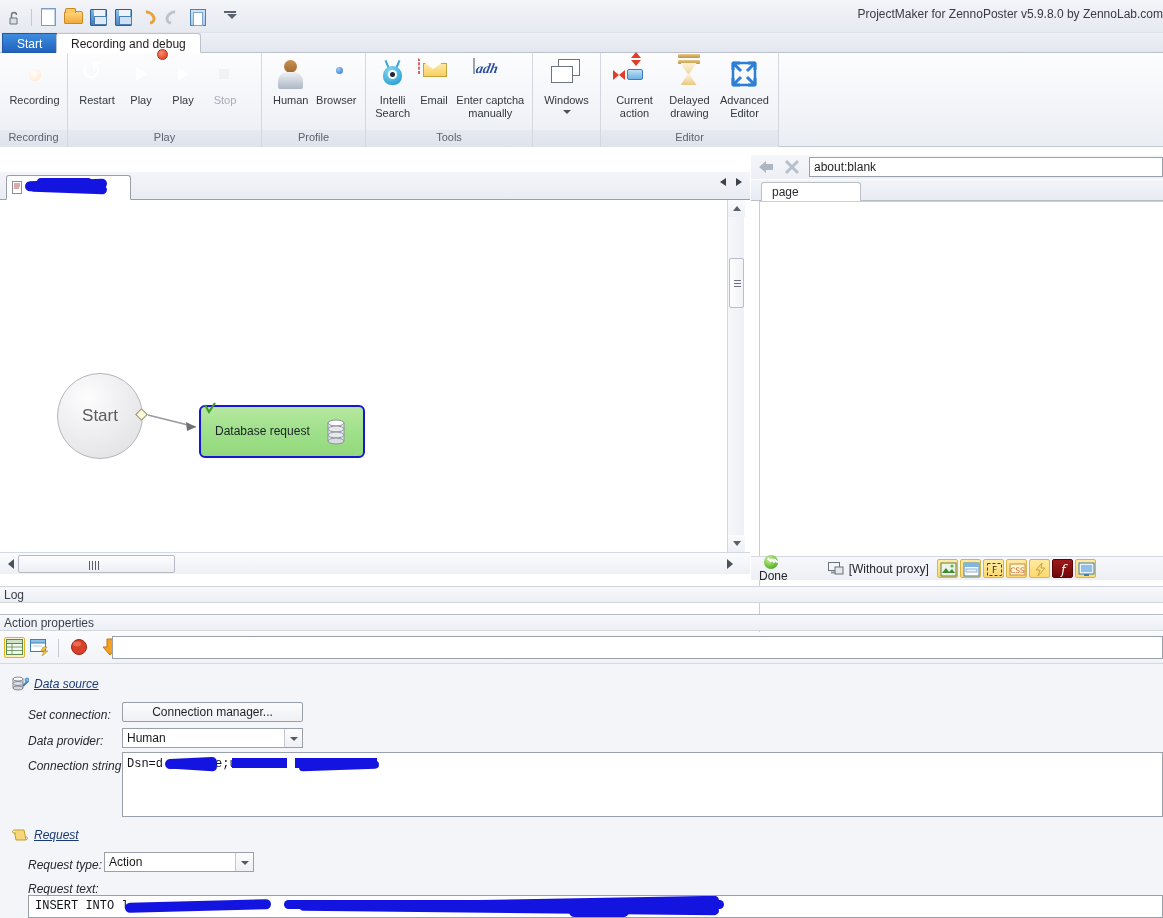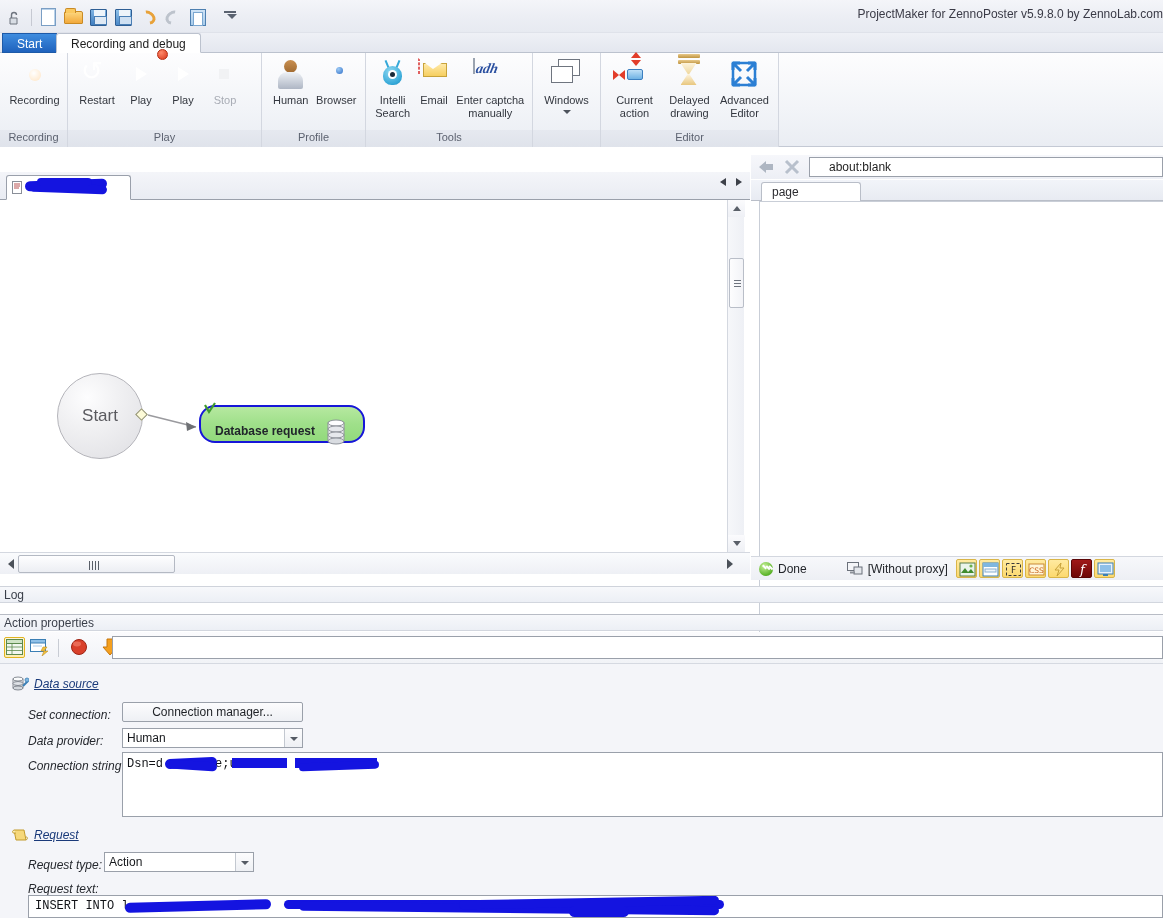--- a/index.html
+++ b/index.html
@@ -215,23 +215,23 @@
     border:1px solid #b4b4ba; display:flex; align-items:center; justify-content:center;
   }
   .node-start span { font-size:17px; color:#5a5a5f; font-family:"Liberation Sans",sans-serif; }
   .port-diamond {
     position:absolute; left:137px; top:410px; width:9px;height:9px; background:#fdfbd8;
     border:1px solid #8e8e72; transform: rotate(45deg);
   }
   .link-svg { position:absolute; left:0; top:200px; width:750px; height:352px; pointer-events:none; }
 
   .node-db {
-    position:absolute; left:199px; top:405px; width:166px; height:38px;
+    position:absolute; left:199px; top:405px; width:166px; height:53px;
     background: linear-gradient(to bottom,#b6e8a0 0%,#9fe08a 50%,#92d97c 100%);
-    border:2px solid #1616d8; border-radius:16px;font-weight:bold;
+    border:2px solid #1616d8; border-radius:6px;
   }
   .node-db .dbl {
     position:absolute; left:14px; top:17px; font-size:12px; color:#21252b;
   }
   .node-db .chk {
     position:absolute; left:2px; top:-6px; width:14px; height:14px;
   }
   .node-db .dbicon {
     position:absolute; right:12px; top:9px; width:30px; height:30px;
   }
@@ -275,36 +275,36 @@
     background: repeating-linear-gradient(to right,#595f68 0,#595f68 1px,transparent 1px,transparent 3px); }
 
   
   .browser { position:absolute; left:751px; top:155px; width:412px; height:425px; background:#fff; }
   .brow-hdr { position:absolute; left:0; top:0; width:412px; height:24px;
     background: linear-gradient(to bottom,#f6f7fb,#edeff5); }
   .nav-back { position:absolute; left:6px; top:4px; width:18px; height:16px; }
   .nav-stop { position:absolute; left:32px; top:4px; width:18px; height:16px; }
   .urlbar {
     position:absolute; left:58px; top:2px; right:0; height:20px;
-    background:#fff; border:1px solid #9aa0aa; padding:2px 19px; font-size:12px; color:#1e1e1e;
+    background:#fff; border:1px solid #9aa0aa; padding:2px 4px; font-size:12px; color:#1e1e1e;
     line-height:15px; white-space:nowrap; overflow:hidden;
   }
   .brow-tabbar { position:absolute; left:0; top:25px; width:412px; height:21px;
     background: linear-gradient(to bottom,#f2f4f9,#e8ebf2); border-bottom:1px solid #b9bec8; }
   .brow-tab { position:absolute; left:10px; top:2px; height:20px; padding:0 14px 0 10px;
     background:#fff; border:1px solid #b9bec8; border-bottom:1px solid #fff; border-radius:3px 3px 0 0;
     line-height:19px; font-size:12px; color:#2c2c30; min-width:100px; }
   .brow-view { position:absolute; left:8px; top:46px; right:0; height:509px; background:#fff;
     border-left:1px solid #c9ced7; border-top:1px solid #c9ced7; }
   .statusbar {
     position:absolute; left:751px; top:556px; width:412px; height:24px;
     background: linear-gradient(to bottom,#f7f8fb,#edeff4); border-top:1px solid #d3d7df;
     display:flex; align-items:center;
   }
-  .st-done { display:flex; align-items:center; margin-left:8px; }
+  .st-done { display:flex; align-items:center; margin-left:8px;flex-direction:column; }
   .st-circ { width:14px;height:14px;border-radius:50%;
     background: radial-gradient(circle at 38% 30%,#c8f19a,#5cb42a 70%,#3e8a18); position:relative; margin-right:5px; }
   .st-circ:after { content:""; position:absolute; left:3px; top:4px; width:5px;height:2px; background:#fff;
     transform: rotate(45deg); box-shadow: 3px -2px 0 0 #fff, 5px -4px 0 0 #fff; }
   .st-done span { font-size:12px; color:#23262b; }
   .st-proxy { display:flex; margin-left:40px; }
   .st-pcicon { width:16px; height:13px; position:relative; margin-right:5px; }
   .st-proxy span { font-size:12px; color:#23262b; white-space:nowrap; }
   .st-tools { display:flex; align-items:center; margin-left:8px; gap:2px; }
   .st-tb { width:21px; height:19px; border:1px solid #d9b548; border-radius:2px;

